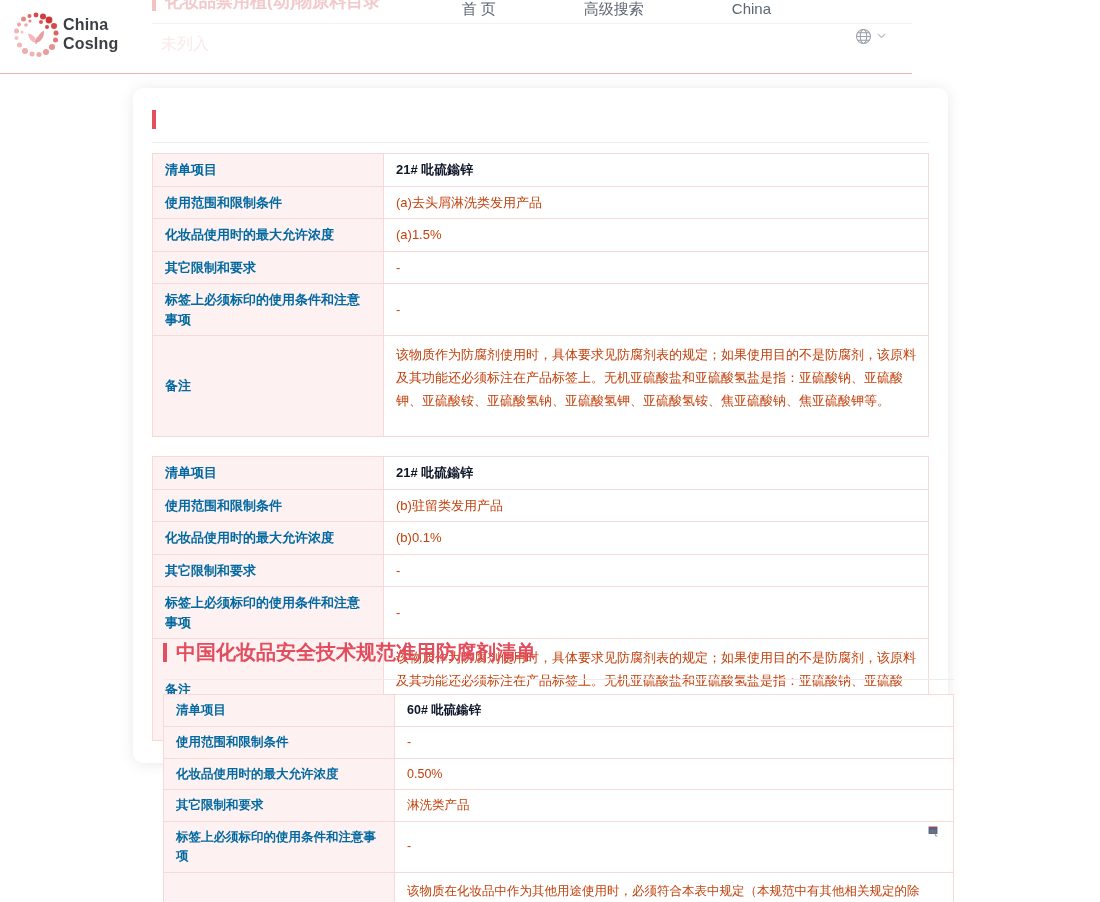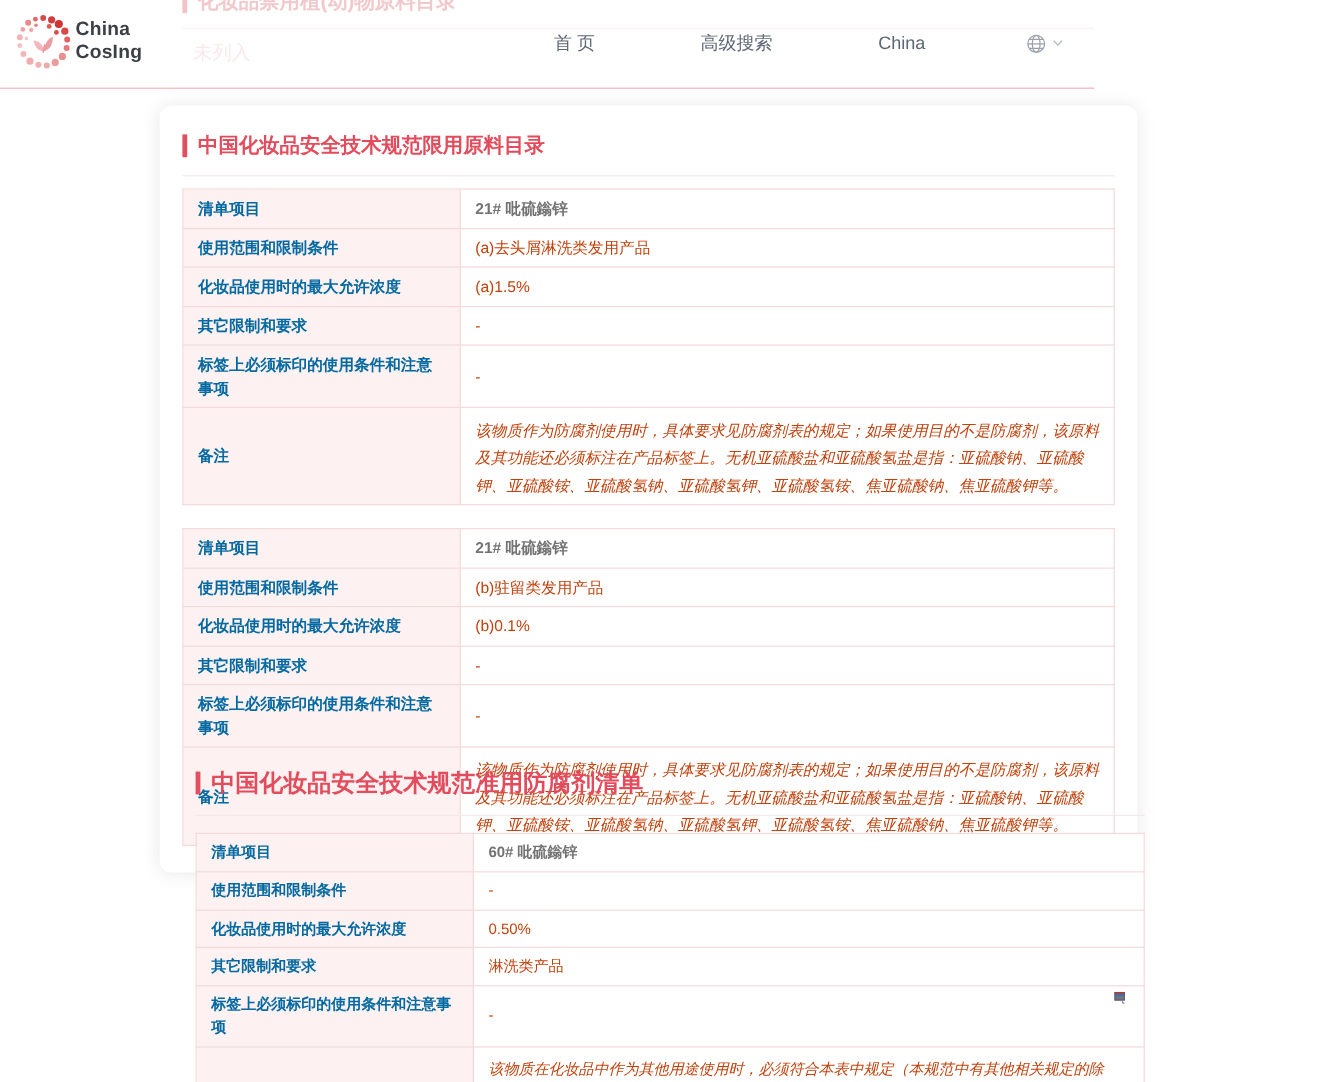--- a/index.html
+++ b/index.html
@@ -22,21 +22,21 @@
   }
   .ghost-bar{width:4px;height:19px;background:#f3c2c5;margin-right:9px;flex:none;}
   .ghost-divider{position:absolute;left:152px;top:23px;width:800px;height:1px;background:#f7f0f0;}
   .ghost-sub{position:absolute;left:161px;top:34px;font-size:16px;color:#f9e9ea;}
 
   .logo{position:absolute;left:10px;top:9px;display:flex;align-items:center;gap:1px;cursor:pointer;}
   .logo-text{font-size:16px;font-weight:bold;color:#3b4046;line-height:1.18;letter-spacing:.2px;}
 
   .nav{
     position:absolute;right:26px;top:0;height:72px;
-    display:flex;align-items:center;gap:0;
+    display:flex;gap:0;
   }
   .nav-item{
     color:#5d6774;font-size:15px;padding:0 44px;cursor:pointer;white-space:nowrap;
   }
   .lang{display:flex;align-items:center;gap:5px;padding-left:40px;cursor:pointer;}
 
   
   .card{
     position:absolute;left:133px;top:88px;width:815px;min-height:523px;
     background:#fff;border-radius:10px;
@@ -53,22 +53,22 @@
 
   
   table.kv{border-collapse:collapse;width:100%;margin-top:10px;}
   table.kv td{
     border:1px solid #f6dada;font-size:13px;color:#c2410c;
     padding:6px 12px;vertical-align:middle;line-height:1.5;
   }
   table.kv td.k{background:#fdf1f1;width:206px;color:#0369a1;font-weight:bold;}
   .card table.kv td.k{width:206px;}
   table.kv td.v{background:#fff;}
-  table.kv td.v.first{font-weight:bold;color:#737373;}
-  table.kv tr.remark td.v{line-height:1.75;padding-top:8px;padding-bottom:4px;font-style:italic;}
+  table.kv td.v.first{font-weight:bold;color:#0f172a;}
+  table.kv tr.remark td.v{line-height:1.75;padding-top:8px;padding-bottom:24px;}
   .section2 table.kv{margin-top:14px;}
   .section2 table.kv td{font-size:12.5px;}
   .tbl-gap{height:9px;}
 
   
   .cursor-artifact{
     position:absolute;left:928px;top:826px;width:11px;height:11px;z-index:9;
   }
 </style>
 </head>
@@ -136,21 +136,20 @@
       <svg width="9" height="6" viewBox="0 0 9 6">
         <polyline points="1,1 4.5,4.5 8,1" fill="none" stroke="#b9bec7" stroke-width="1.2"></polyline>
       </svg>
     </span>
   </div>
 </div>
 
 <div class="card">
   <div class="sec-title">
     <span class="sec-bar"></span>
-    <span class="sec-title-text">中国化妆品安全技术规范限用原料目录</span>
   </div>
   <div class="sec-divider"></div>
 
   <table class="kv">
     <tbody>
         <tr>
       <td class="k">清单项目</td>
       <td class="v first">21# 吡硫鎓锌</td>
     </tr>
     <tr>

